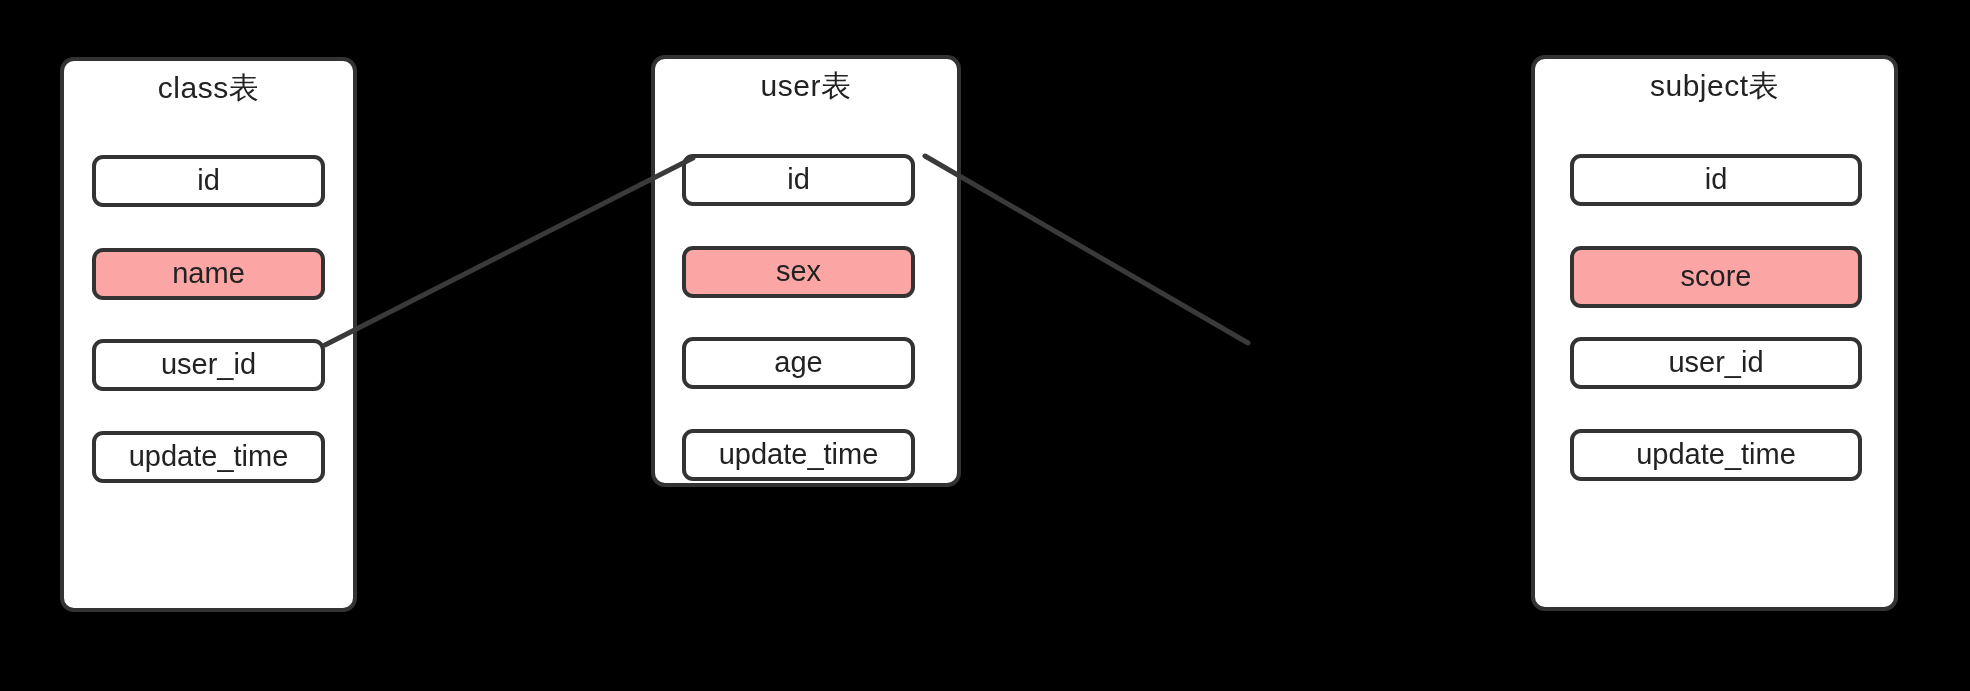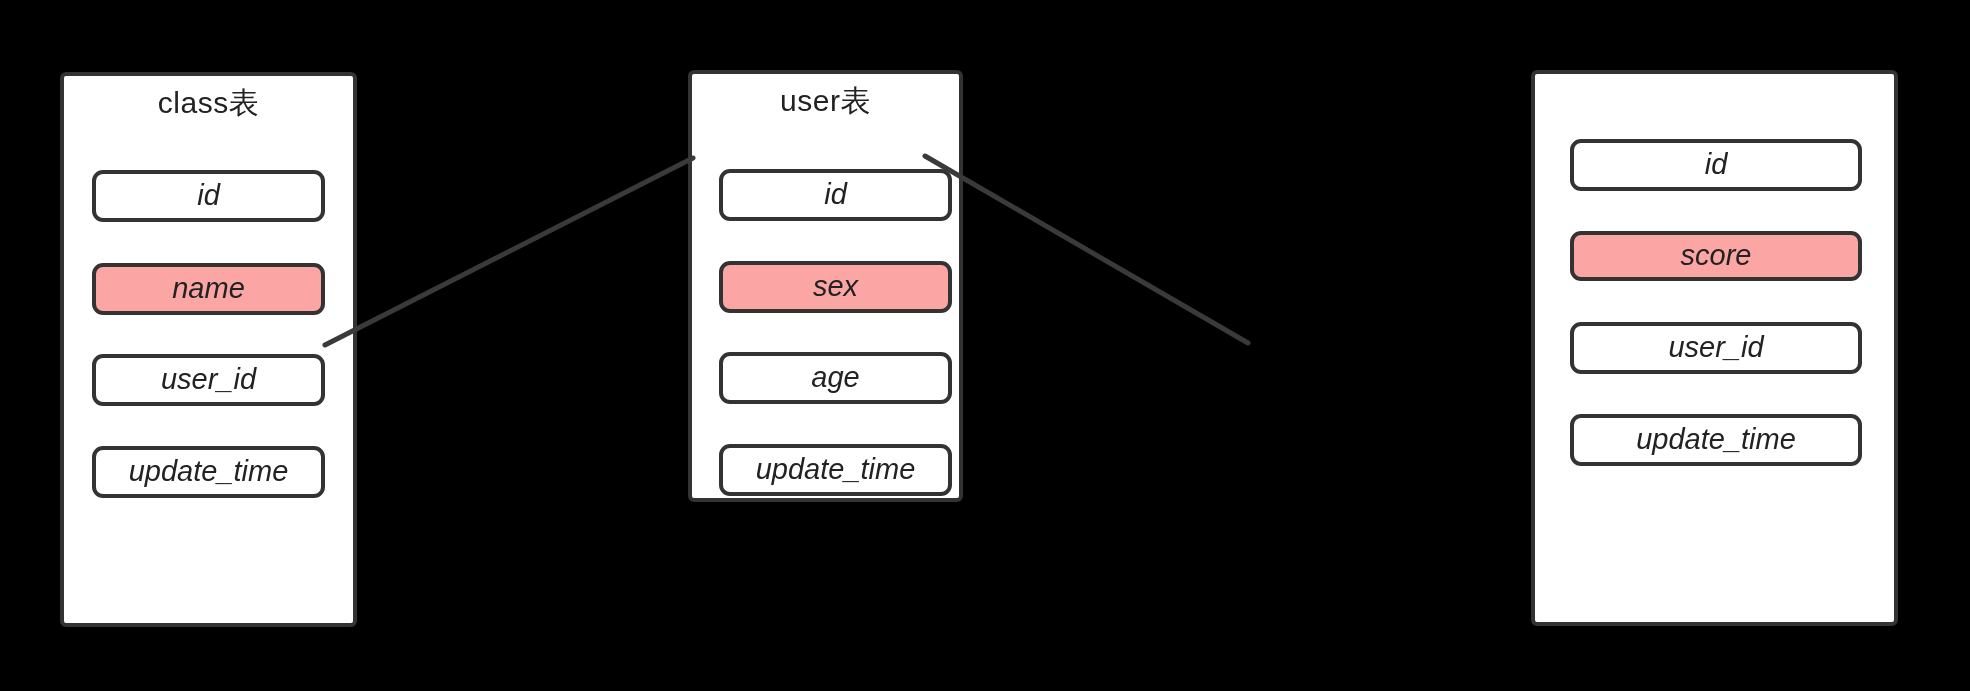--- a/index.html
+++ b/index.html
@@ -35,26 +35,25 @@
     pointer-events: none;
     overflow: visible;
   }
 
   
   .card {
     position: absolute;
     box-sizing: border-box;
     background: #ffffff;
     border: 4px solid #333333;
-    border-radius: 6px;
+    border-radius: 14px;
     z-index: 10;
     display: flex;
     flex-direction: column;
     align-items: flex-end;
-    margin-top: 15px;
   }
 
   .card-title {
     font-size: 30px;
     color: #222222;
     letter-spacing: 0.5px;
     line-height: 1;
     text-align: center;
     width: 100%;
   }
@@ -80,21 +79,20 @@
     white-space: nowrap;
   }
 
   .field.highlight {
     background: #fca5a5;
   }
 
   .field-label {
     display: block;
     transform: translateY(-1px);
-    font-style: italic;
   }
 </style>
 </head>
 <body>
 
 <div id="canvas">
 
   <div class="card" style="left:60px; top:57px; width:297px; height:555px; padding-top:12px;">
     <div class="card-title">class表</div>
     <div class="fields">
@@ -106,44 +104,45 @@
       </div>
       <div class="field" style="left:28px; top:236px; width:233px; height:52px;">
         <span class="field-label">user_id</span>
       </div>
       <div class="field" style="left:28px; top:328px; width:233px; height:52px;">
         <span class="field-label">update_time</span>
       </div>
     </div>
   </div>
 
-  <div class="card" style="left:688px; top:55px; width:275px; height:432px; padding-top:12px;">
+  <div class="card" style="left:651px; top:55px; width:310px; height:432px; padding-top:12px;">
     <div class="card-title">user表</div>
     <div class="fields">
       <div class="field" style="left:27px; top:53px; width:233px; height:52px;">
         <span class="field-label">id</span>
       </div>
       <div class="field" style="left:27px; top:236px; width:233px; height:52px;">
         <span class="field-label">age</span>
       </div>
       <div class="field highlight" style="left:27px; top:145px; width:233px; height:52px;">
         <span class="field-label">sex</span>
       </div>
       <div class="field" style="left:27px; top:328px; width:233px; height:52px;">
         <span class="field-label">update_time</span>
       </div>
     </div>
   </div>
 
   <div class="card" style="left:1531px; top:55px; width:367px; height:556px; padding-top:12px;">
+    <div class="card-title">subject表</div>
     <div class="fields">
       <div class="field" style="left:35px; top:53px; width:292px; height:52px;">
         <span class="field-label">id</span>
       </div>
-      <div class="field highlight" style="left:35px; top:145px; width:292px; height:50px;">
+      <div class="field highlight" style="left:35px; top:145px; width:292px; height:62px;">
         <span class="field-label">score</span>
       </div>
       <div class="field" style="left:35px; top:236px; width:292px; height:52px;">
         <span class="field-label">user_id</span>
       </div>
       <div class="field" style="left:35px; top:328px; width:292px; height:52px;">
         <span class="field-label">update_time</span>
       </div>
     </div>
   </div>

